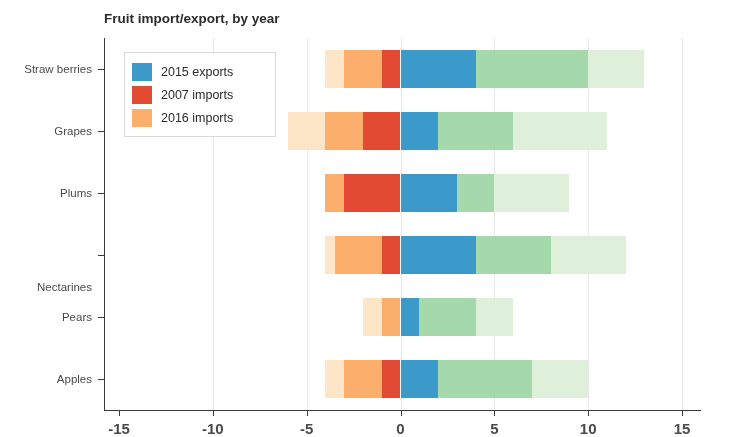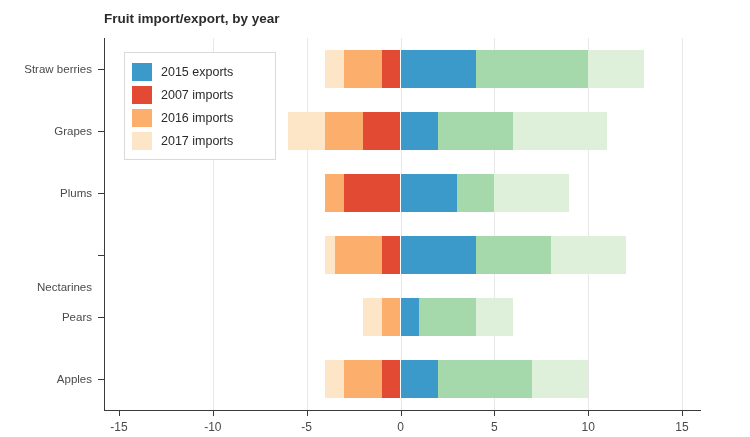--- a/index.html
+++ b/index.html
@@ -37,23 +37,24 @@
     position:absolute;left:0;top:372px;width:597px;height:1px;background:#3a3a3a;
   }
   .gridline{
     position:absolute;top:0;width:1px;height:372px;background:#e8e8e8;
   }
 
   
   .tick-x{position:absolute;top:372px;width:1px;height:6px;background:#3a3a3a;}
   .tick-x-label{
     position:absolute;top:382px;
-    font-size:12px;color:#4a4a4a;
+    font-size:15px;color:#4a4a4a;
     transform:translateX(-50%);
     white-space:nowrap;
+    font-weight:bold;
   }
   .tick-y{position:absolute;left:-6px;width:6px;height:1px;background:#3a3a3a;}
 
   .cat-label{
     position:absolute;
     font-size:11.5px;color:#4a4a4a;
     white-space:nowrap;
     text-align:right;
     transform:translateY(-50%);
   }
@@ -183,20 +184,16 @@
           <div class="legend-label">2015 exports</div>
         </div>
         <div class="legend-row">
           <div class="legend-swatch" style="background: rgb(227, 74, 51);"></div>
           <div class="legend-label">2007 imports</div>
         </div>
         <div class="legend-row">
           <div class="legend-swatch" style="background: rgb(252, 175, 109);"></div>
           <div class="legend-label">2016 imports</div>
         </div>
-        <div class="legend-row">
-          <div class="legend-swatch" style="background: rgb(253, 229, 200);"></div>
-          <div class="legend-label">2017 imports</div>
-        </div>
       </div>
   </div>
 
 </div>
 
 </body></html>

